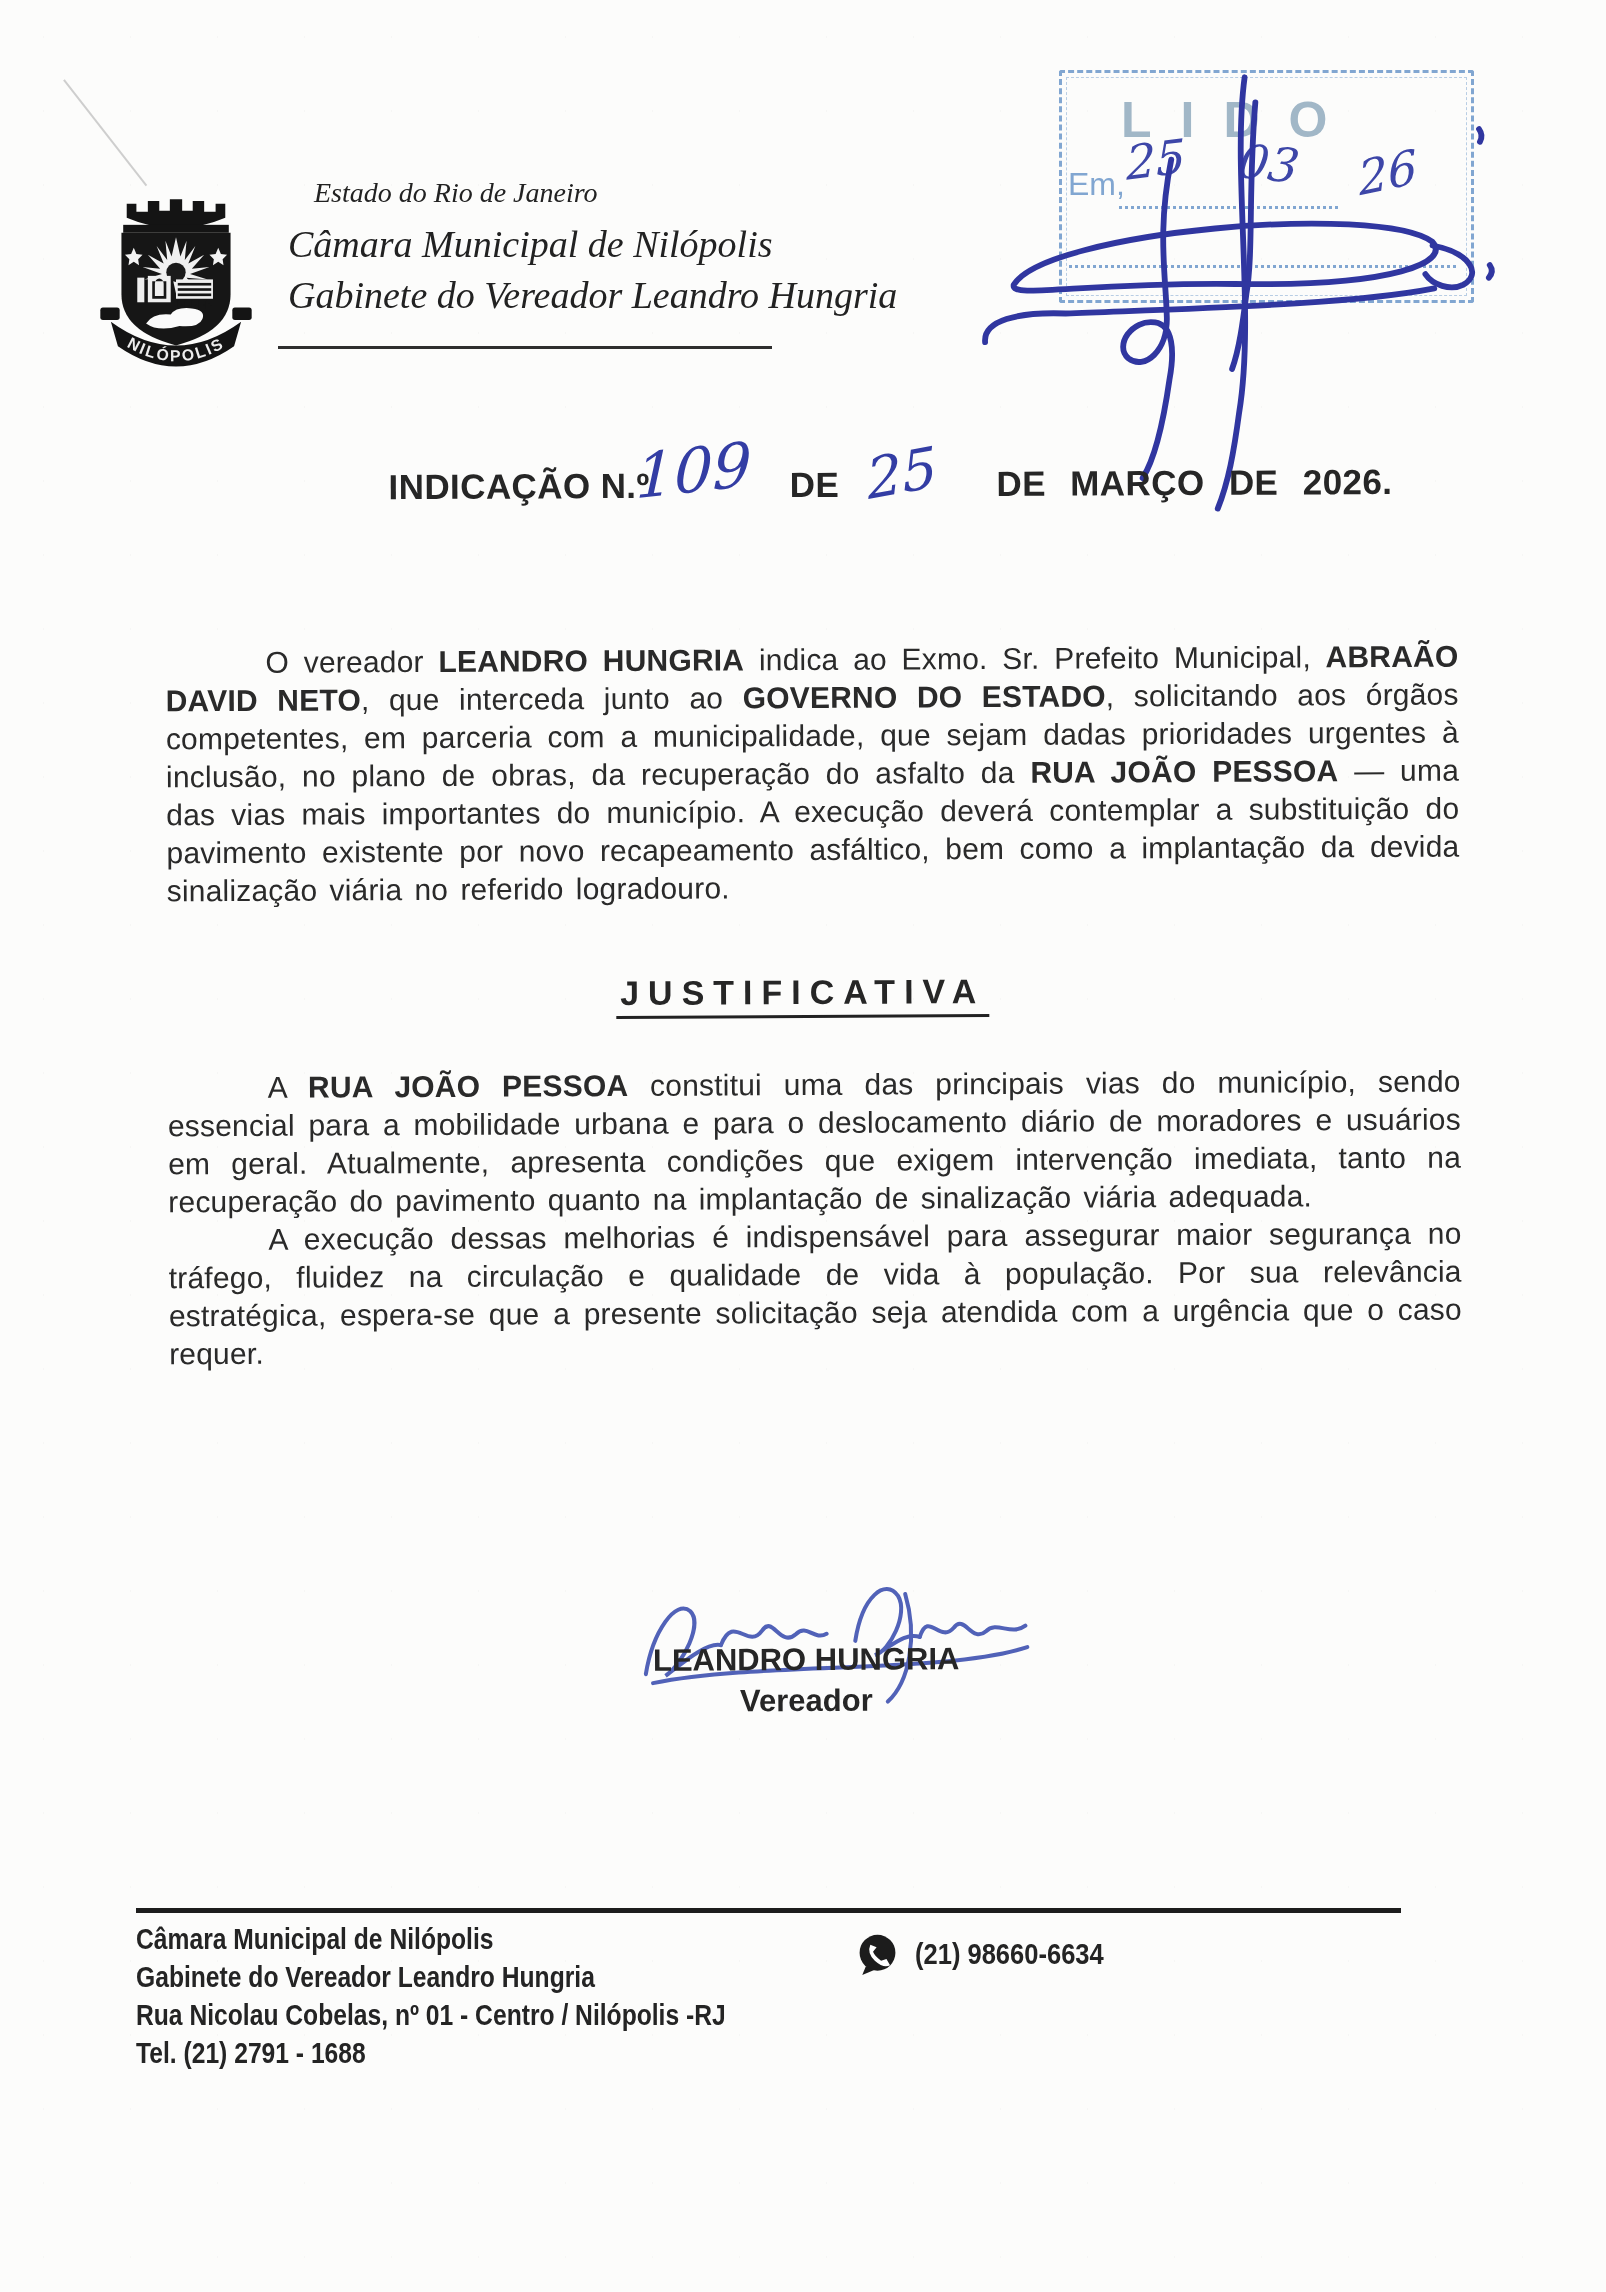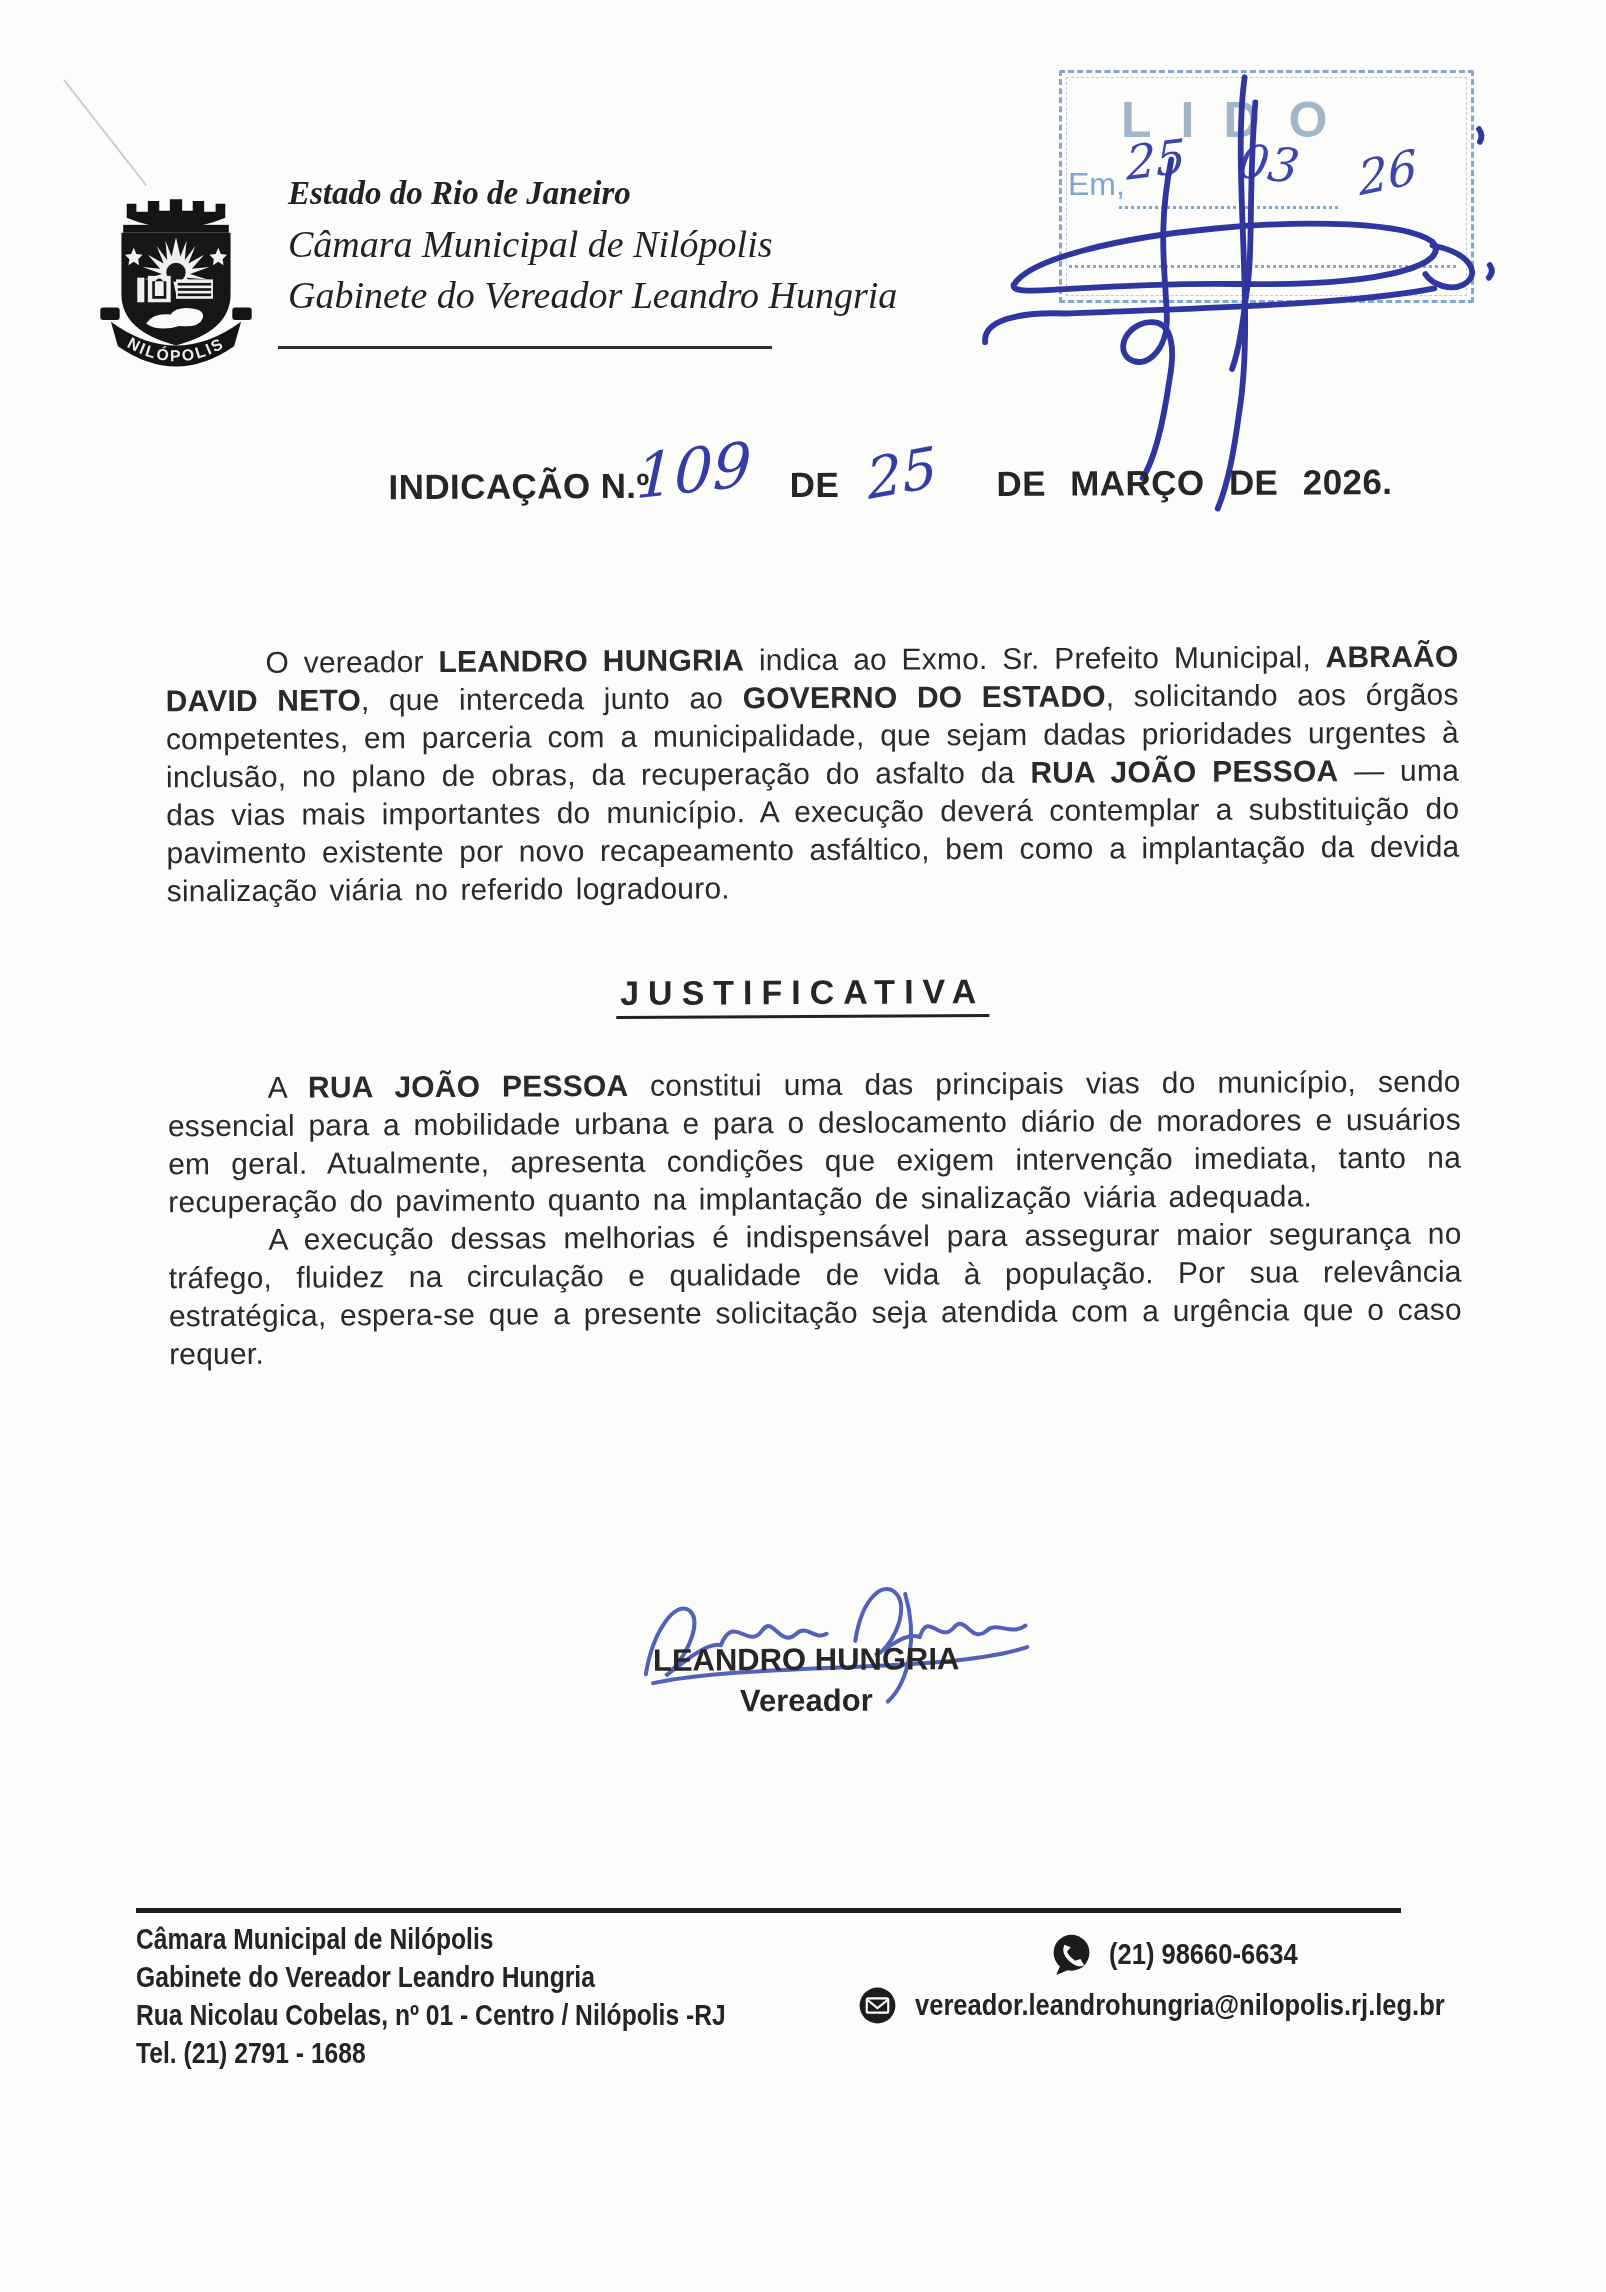--- a/index.html
+++ b/index.html
@@ -8,21 +8,21 @@
     background:#fcfcfb;
     background-image:radial-gradient(rgba(0,0,0,0.025) 0.9px, transparent 1.1px);
     background-size:87px 74px;
     overflow:hidden;
     font-family:"Liberation Sans", sans-serif;
     color:#2a2a2a;
   }
   
   .emblem{position:absolute;left:88px;top:182px;width:176px;height:186px;}
   .hdr-text{position:absolute;left:288px;top:167px;font-family:"Liberation Serif", serif;font-style:italic;color:#222;}
-  .hdr-text .l1{font-size:33px;font-weight:bold;line-height:52px;}
+  .hdr-text .l1{font-size:28px;font-weight:normal;line-height:52px;margin-left:26px;}
   .hdr-text .l2,.hdr-text .l3{font-size:38px;line-height:51px;}
   .hdr-rule{position:absolute;left:278px;top:346px;width:494px;height:2.7px;background:#2e2e2e;}
   
   .stamp{position:absolute;left:1059px;top:70px;width:409px;height:227px;
          border:3.6px dashed #7ba2cf;border-radius:2.7px;opacity:.95;}
   .stamp::before{content:"";position:absolute;inset:3.6px;border:0.9px dashed rgba(123,162,207,.55);}
   .stamp-word{position:absolute;left:59px;top:18px;font-size:50px;font-weight:bold;
               letter-spacing:29px;color:#8ba6bb;filter:blur(0.4px);opacity:.85;}
   .stamp-em{position:absolute;left:6px;top:93px;font-size:32px;color:#7ba2cf;filter:blur(0.4px);}
   .stamp-dotted1{position:absolute;left:57px;top:133px;width:219px;border-top:3.6px dotted #7ba2cf;}
@@ -183,24 +183,16 @@
   </div>
   <div class="footer-right">
     <div class="frow">
       <svg class="ficon" viewBox="0 0 48 48">
         <circle cx="24" cy="22" r="20" fill="#1c1c1c"></circle>
         <path d="M11,37 L7,47 L21,41 z" fill="#1c1c1c"></path>
         <path d="M16,13 q-4,9 5,18 q10,9 17,5 l-4,-7 -6,2 q-7,-5 -9,-10 l4,-5 z" fill="#fff"></path>
       </svg>
       <span class="ftext">(21) 98660-6634</span>
     </div>
-    <div class="frow">
-      <svg class="ficon" viewBox="0 0 48 48">
-        <circle cx="24" cy="24" r="20" fill="#1c1c1c"></circle>
-        <rect x="12" y="16" width="24" height="16" rx="2" fill="none" stroke="#fff" stroke-width="2.4"></rect>
-        <path d="M13,18 L24,27 L35,18" fill="none" stroke="#fff" stroke-width="2.4"></path>
-      </svg>
-      <span class="ftext">vereador.leandrohungria@nilopolis.rj.leg.br</span>
-    </div>
   </div>
 
 </div>
 
 
 </body></html>

